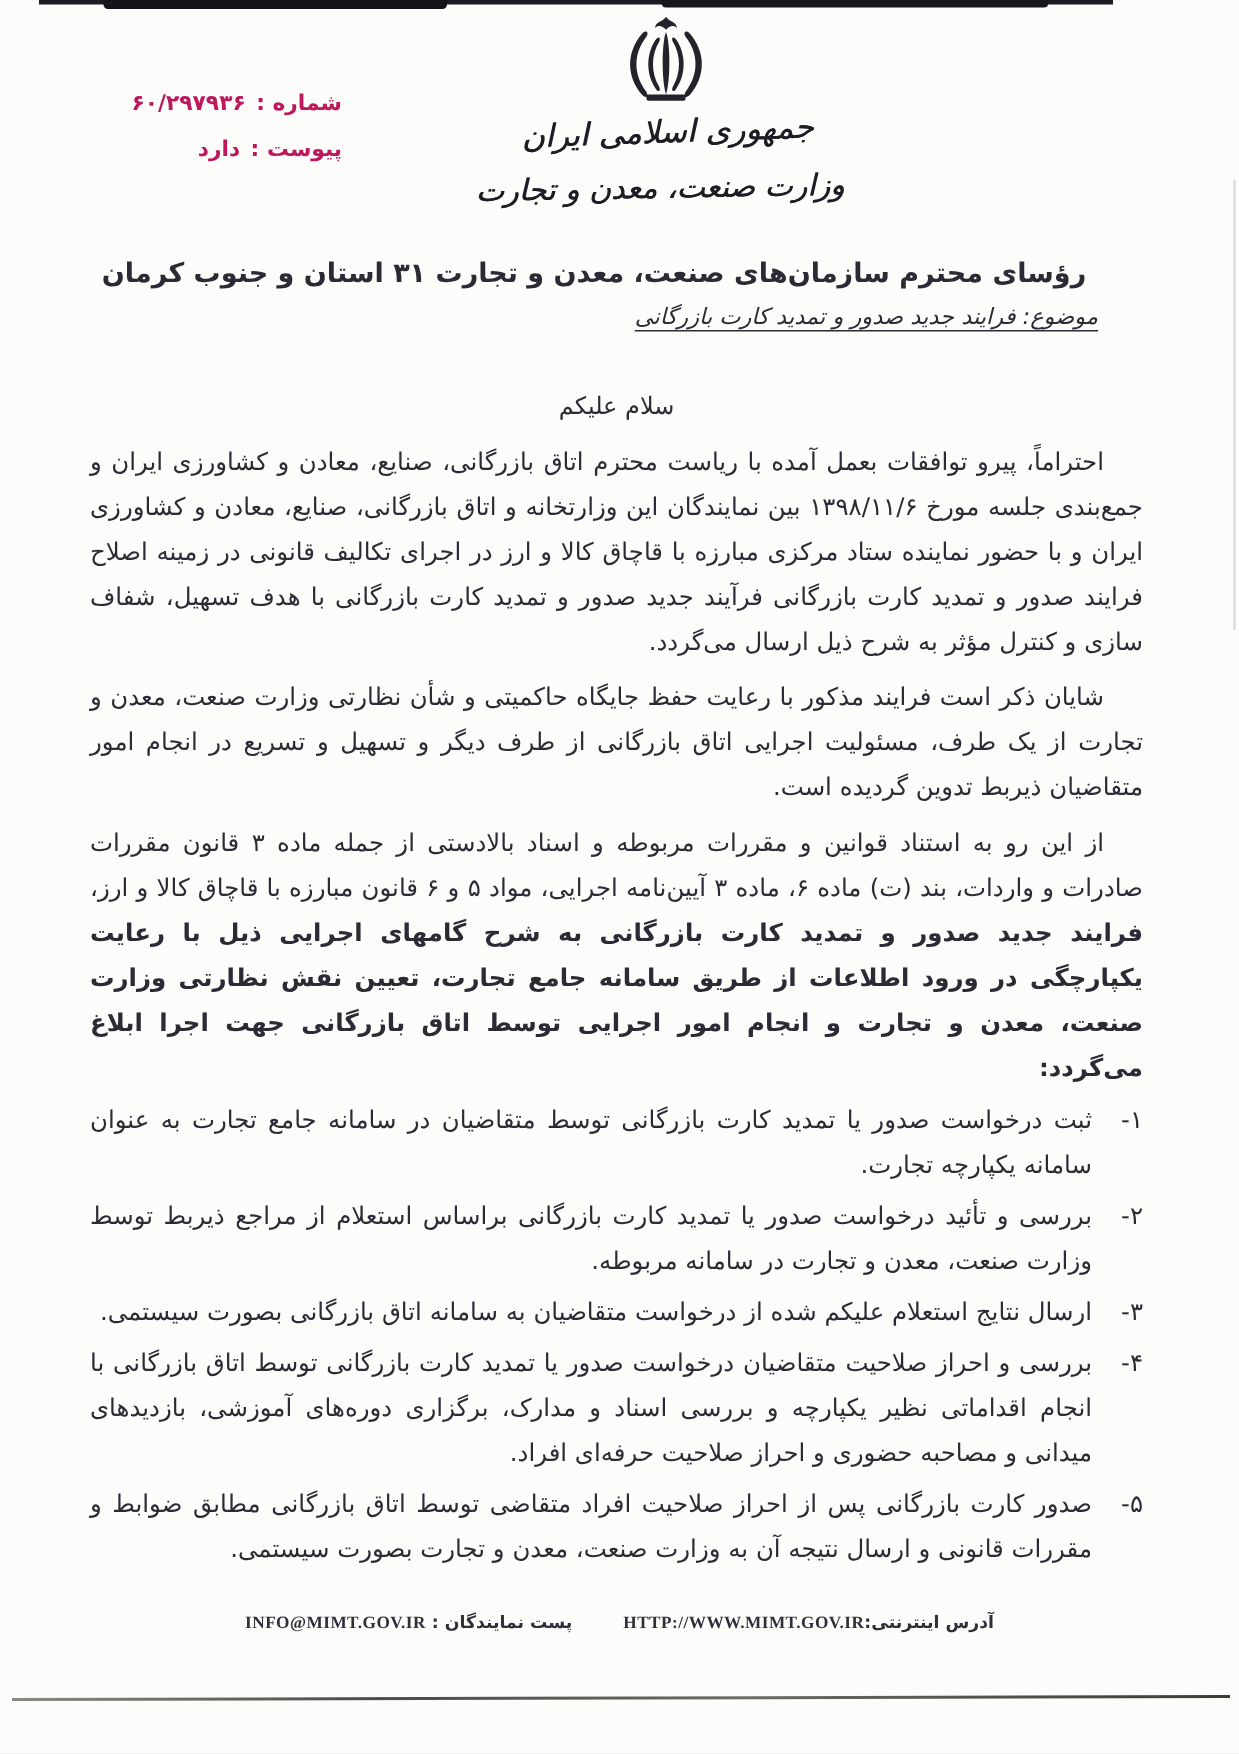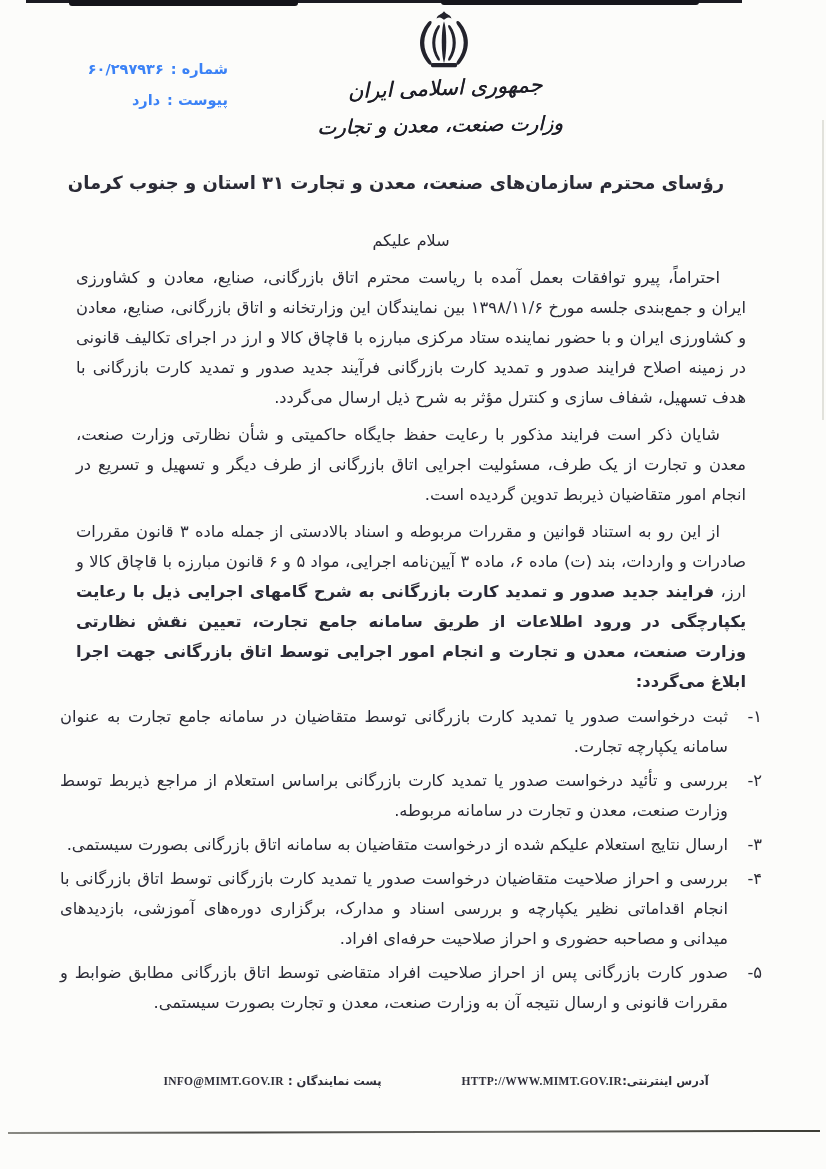--- a/index.html
+++ b/index.html
@@ -37,50 +37,50 @@
     font-size:20px;font-style:italic;color:#1d1d26;
     text-shadow:0.4px 0 0 #1d1d26;
     transform:rotate(-1deg);
     white-space:nowrap;
   }
 
   
   .meta{
     position:absolute;top:54px;left:50px;width:178px;
     direction:rtl;text-align:right;
-    font-size:14.5px;font-weight:bold;color:#3b82f6;
+    font-size:14.5px;font-weight:bold;color:#be185d;
   }
   .meta .row{white-space:nowrap;line-height:31px;}
   .meta .lbl{margin-left:7px;}
 
   
   .content{
     position:absolute;top:170px;right:64px;left:60px;
     direction:rtl;
     font-size:16.3px;line-height:30px;
     text-align:justify;
   }
   .recipient{font-weight:bold;font-size:18px;line-height:26px;text-align:center;padding-left:0;padding-right:30px;white-space:nowrap;}
   .subject{
     font-size:15px;line-height:30px;text-align:right;padding-right:30px;
     font-style:italic;
   }
   .subject span{text-decoration:underline;text-underline-offset:4px;}
   .greeting{margin-top:30px;font-size:16px;text-align:center;}
-  .para{margin:7px 16px 0;text-indent:26px;}
+  .para{margin:7px 0 0;text-indent:26px;}
   .p3-bold{font-weight:bold;}
   .steps{margin-top:5px;}
   .step{display:flex;margin-top:4px;}
   .step .num{flex:none;width:34px;}
   .step .txt{flex:1;text-align:justify;}
 
   
   .footer{position:absolute;left:0;right:0;top:1074px;text-align:center;direction:rtl;color:#2f2f3a;}
   .f-line1{font-size:11.5px;font-weight:bold;white-space:nowrap;}
-  .f-line1 .latin{font-family:"Liberation Serif",serif;direction:ltr;unicode-bidi:embed;letter-spacing:0.3px;margin-left:46px;}
+  .f-line1 .latin{font-family:"Liberation Serif",serif;direction:ltr;unicode-bidi:embed;letter-spacing:0.3px;}
   .f-gap{display:inline-block;width:34px;}
   .f-line2{font-size:9.5px;margin-top:7px;color:#3a3a44;}
 </style>
 </head>
 <body>
 
 <div class="page">
 
   <div class="top-scan"></div>
   <div class="right-scan"></div>
@@ -111,20 +111,21 @@
     <div class="row">
       <span class="lbl">شماره :</span><span>۶۰/۲۹۷۹۳۶</span>
     </div>
     <div class="row">
       <span class="lbl">پیوست :</span><span>دارد</span>
     </div>
   </div>
 
   <div class="content">
     <div class="recipient">رؤسای محترم سازمان‌های صنعت، معدن و تجارت ۳۱ استان و جنوب کرمان</div>
+    <div class="subject"><span>موضوع: فرایند جدید صدور و تمدید کارت بازرگانی</span></div>
 
     <div class="greeting">سلام علیکم</div>
 
     <p class="para">احتراماً، پیرو توافقات بعمل آمده با ریاست محترم اتاق بازرگانی، صنایع، معادن و کشاورزی ایران و جمع‌بندی جلسه مورخ ۱۳۹۸/۱۱/۶ بین نمایندگان این وزارتخانه و اتاق بازرگانی، صنایع، معادن و کشاورزی ایران و با حضور نماینده ستاد مرکزی مبارزه با قاچاق کالا و ارز در اجرای تکالیف قانونی در زمینه اصلاح فرایند صدور و تمدید کارت بازرگانی فرآیند جدید صدور و تمدید کارت بازرگانی با هدف تسهیل، شفاف سازی و کنترل مؤثر به شرح ذیل ارسال می‌گردد.</p>
     <p class="para">شایان ذکر است فرایند مذکور با رعایت حفظ جایگاه حاکمیتی و شأن نظارتی وزارت صنعت، معدن و تجارت از یک طرف، مسئولیت اجرایی اتاق بازرگانی از طرف دیگر و تسهیل و تسریع در انجام امور متقاضیان ذیربط تدوین گردیده است.</p>
     <p class="para"><span>از این رو به استناد قوانین و مقررات مربوطه و اسناد بالادستی از جمله ماده ۳ قانون مقررات صادرات و واردات، بند (ت) ماده ۶، ماده ۳ آیین‌نامه اجرایی، مواد ۵ و ۶ قانون مبارزه با قاچاق کالا و ارز، </span><span class="p3-bold">فرایند جدید صدور و تمدید کارت بازرگانی به شرح گامهای اجرایی ذیل با رعایت یکپارچگی در ورود اطلاعات از طریق سامانه جامع تجارت، تعیین نقش نظارتی وزارت صنعت، معدن و تجارت و انجام امور اجرایی توسط اتاق بازرگانی جهت اجرا ابلاغ می‌گردد:</span></p>
 
     <div class="steps">
       <div class="step">
         <span class="num">۱-</span>

